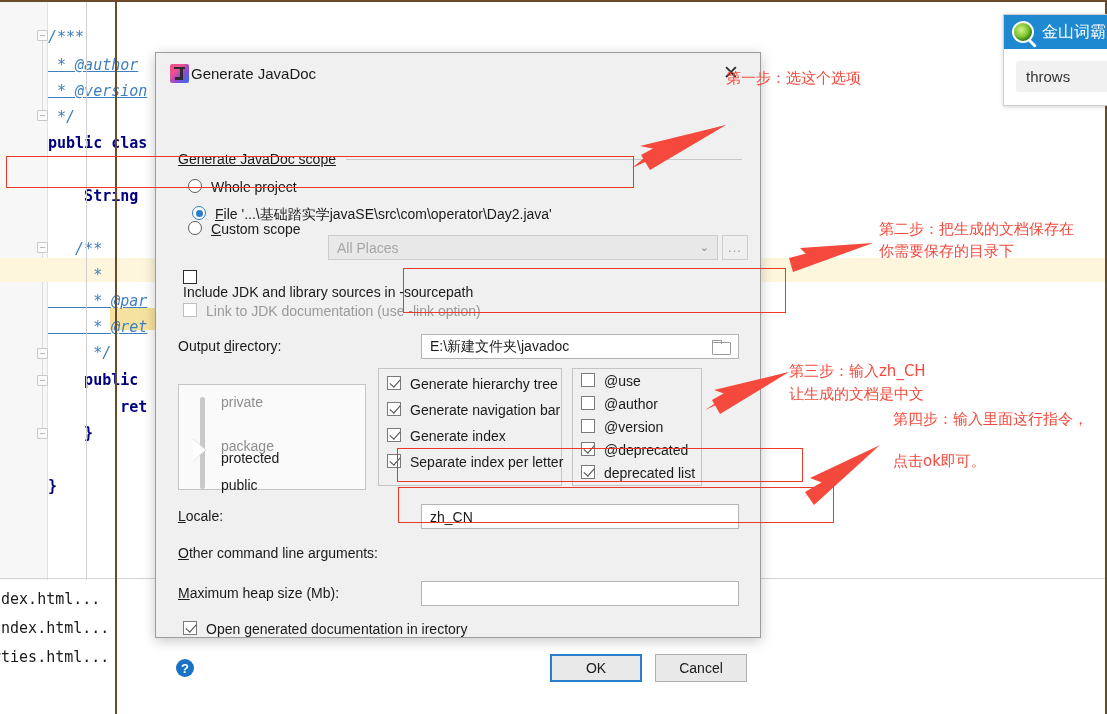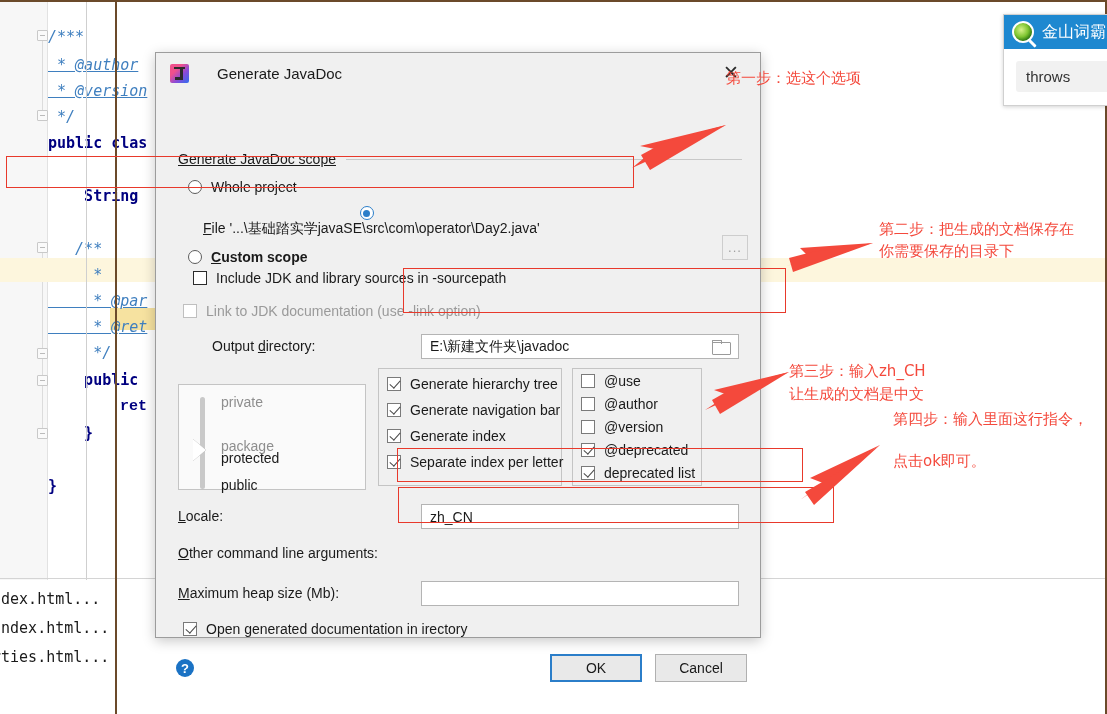--- a/index.html
+++ b/index.html
@@ -88,21 +88,21 @@
   }
 
   
   #dialog {
     position: absolute; left: 155px; top: 52px; width: 606px; height: 586px;
     background: #f0f0f0; border: 1px solid #9c9c9c;
     box-shadow: 0 3px 12px rgba(0,0,0,.22);
   }
   .dlg-title {
     position: absolute; left: 0; top: 0; width: 100%; height: 40px;
-    display: flex; align-items: center; padding-left: 14px; gap: 28px;
+    display: flex; align-items: center; padding-left: 14px; gap: 2px;
     background: #f0f0f0;
   }
   .jb-icon {
     width: 19px; height: 19px; position: relative; flex: 0 0 auto;
     background: linear-gradient(135deg,#f0508c 0%,#f0508c 32%,#8a4bd8 62%,#2e6ef0 100%);
     border-radius: 2px;
   }
   .jb-icon::after {
     content: ""; position: absolute; left: 4px; top: 3px; width: 11px; height: 13px;
     background:
@@ -118,21 +118,21 @@
   }
 
   .dlg-body { position: absolute; left: 0; top: 40px; right: 0; bottom: 0; }
 
   .sec-header {
     position: absolute; left: 22px; display: flex; align-items: center;
     width: 564px; gap: 10px; font-size: 14px; color: #1a1a1a;
   }
   .sec-header .rule { flex: 1; height: 1px; background: #c8c8c8; }
 
-  .row { position: absolute; display: flex; align-items: center; }
+  .row { position: absolute; display: flex; }
   .lbl { font-size: 14px; color: #1a1a1a; white-space: nowrap; }
   .lbl.dis { color: #9a9a9a; }
   .mn { text-decoration: underline; }
 
   .radio {
     width: 14px; height: 14px; border: 1.6px solid #5c5c5c; border-radius: 50%;
     background: #fff; flex: 0 0 auto; margin-right: 9px; position: relative;
   }
   .radio.on { border-color: #2b7ec9; }
   .radio.on::after {
@@ -248,21 +248,21 @@
       <div class="code-line tag" style="left: 48px; top: 82px;"> * @version</div>
       <div class="code-line cmt" style="left: 48px; top: 108px;"> */</div>
       <div class="code-line kw" style="left: 48px; top: 134px;">public clas</div>
       <div class="code-line kw" style="left: 48px; top: 187px;">    String</div>
       <div class="code-line cmt" style="left: 48px; top: 240px;">   /**</div>
       <div class="code-line cmt" style="left: 48px; top: 266px;">     *</div>
       <div class="code-line tag" style="left: 48px; top: 292px;">     * @par</div>
       <div class="code-line tag" style="left: 48px; top: 318px;">     * @ret</div>
       <div class="code-line cmt" style="left: 48px; top: 344px;">     */</div>
       <div class="code-line kw" style="left: 48px; top: 371px;">    public</div>
-      <div class="code-line kw" style="left: 48px; top: 398px; font-family: Liberation Mono, monospace;">        ret</div>
+      <div class="code-line kw" style="left: 48px; top: 398px;">        ret</div>
       <div class="code-line kw" style="left: 48px; top: 424px;">    }</div>
       <div class="code-line kw" style="left: 48px; top: 477px;">}</div>
     </div>
 
   <div class="vsplit" style="left:86px;"></div>
   <div class="console-sep"></div>
   <div id="console-lines">
       <div class="console-line" style="left: -8px; top: 590px;">ndex.html...</div>
       <div class="console-line" style="left: -8px; top: 619px;">index.html...</div>
       <div class="console-line" style="left: -8px; top: 648px;">rties.html...</div>
@@ -298,41 +298,45 @@
     <div class="sec-header" style="top:58px;text-decoration:underline;">
       <span>Generate JavaDoc scope</span>
       <span class="rule"></span>
     </div>
 
     <div class="row" style="left:32px;top:86px;">
       <span class="radio"></span>
       <span class="lbl">Whole project</span>
     </div>
 
-    <div class="row" style="left:47px;top:113px;flex-direction:column;">
+    <div class="row" style="left:36px;top:113px;">
       <span class="radio on"></span>
       <span class="lbl"><span class="mn">F</span><span>ile '...\基础踏实学javaSE\src\com\operator\Day2.java'</span></span>
     </div>
 
-    <div class="row" style="left:32px;top:156px;font-weight:bold;">
+    <div class="row" style="left:32px;top:128px;">
       <span class="radio"></span>
       <span class="lbl"><span class="mn">C</span><span>ustom scope</span></span>
     </div>
+    <div class="combo" style="position:absolute;left:172px;top:142px;width:390px;">
+      <span>All Places</span>
+      <span class="chev">⌄</span>
+    </div>
     <div class="ellipsis-btn" style="position:absolute;left:566px;top:142px;">...</div>
 
-    <div class="row" style="left:37px;top:177px;">
+    <div class="row" style="left:27px;top:177px;flex-direction:column;">
       <span class="cb"></span>
       <span class="lbl">Include JDK and library sources in -sourcepath</span>
     </div>
     <div class="row" style="left:27px;top:210px;">
       <span class="cb dis"></span>
       <span class="lbl dis">Link to JDK documentation (use -link option)</span>
     </div>
 
-    <div class="lbl" style="position:absolute;left:22px;top:245px;margin-left:34px;"><span>Output </span><span class="mn">d</span><span>irectory:</span></div>
+    <div class="lbl" style="position:absolute;left:22px;top:245px;"><span>Output </span><span class="mn">d</span><span>irectory:</span></div>
     <div class="tf" style="position:absolute;left:265px;top:241px;width:318px;justify-content:space-between;">
       <span>E:\新建文件夹\javadoc</span>
       <span class="folder-ico"></span>
     </div>
 
     <div class="panel" style="left:22px;top:291px;width:188px;height:106px;background:#fafafa;">
       <div class="vis-track"></div>
       <div class="vis-thumb"></div>
       <div class="vis-item dim" style="top:9px;">private</div>
       <div class="vis-item dim" style="top:37px;margin-top:16px;">package</div>

